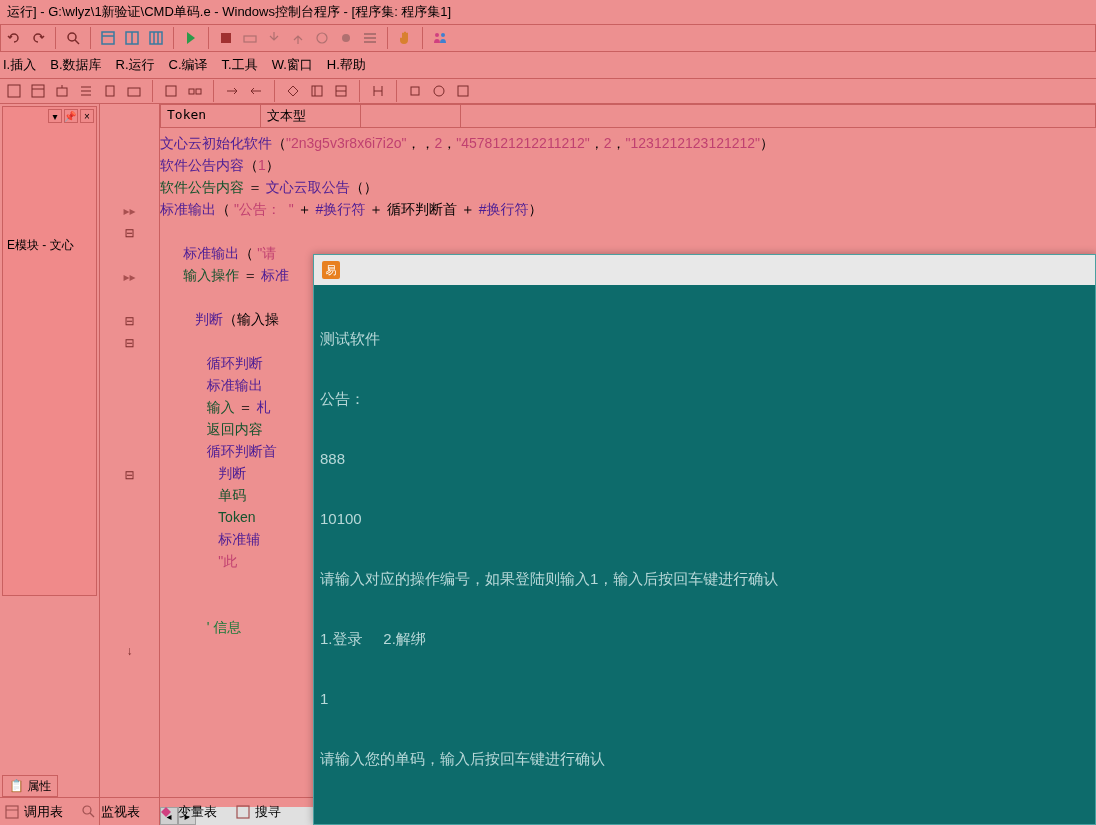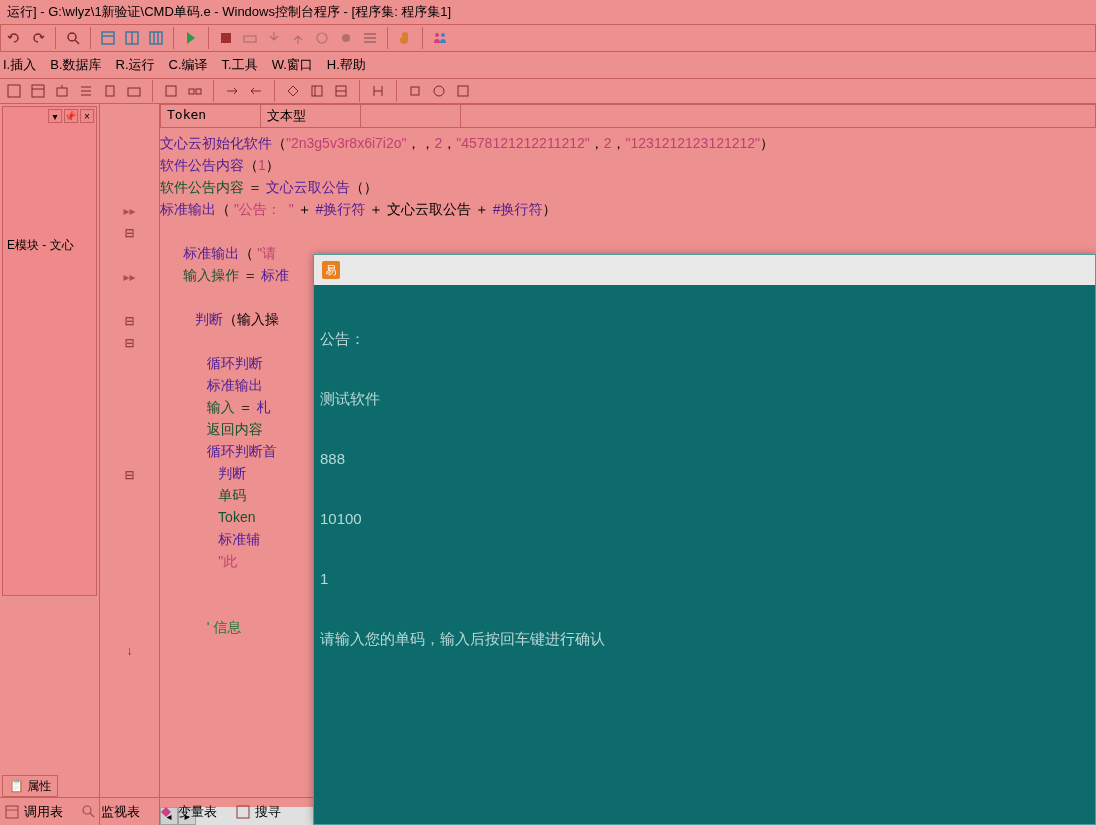--- a/index.html
+++ b/index.html
@@ -298,21 +298,21 @@
     <div class="varrow">
       <div class="cell name">Token</div>
       <div class="cell type">文本型</div>
       <div class="cell" style="width:100px;"></div>
       <div class="cell" style="flex:1;border-right:none;"></div>
     </div>
     <div class="code">
       <div class="ln"><span class="kw">文心云初始化软件</span><span class="op">（</span><span class="str">"2n3g5v3r8x6i7i2o"</span><span class="op">，，</span><span class="num">2</span><span class="op">，</span><span class="str">"4578121212211212"</span><span class="op">，</span><span class="num">2</span><span class="op">，</span><span class="str">"1231212123121212"</span><span class="op">）</span></div>
       <div class="ln"><span class="kw">软件公告内容</span><span class="op">（</span><span class="num">1</span><span class="op">）</span></div>
       <div class="ln"><span class="var">软件公告内容 </span><span class="op">＝</span><span class="kw"> 文心云取公告</span><span class="op">（）</span></div>
-      <div class="ln"><span class="kw">标准输出</span><span class="op">（ </span><span class="str">"公告：  "</span><span class="op"> ＋ </span><span class="kw">#换行符</span><span class="op"> ＋ 文心云取公告 ＋ </span><span class="kw">#换行符</span><span class="op">）</span></div>
+      <div class="ln"><span class="kw">标准输出</span><span class="op">（ </span><span class="str">"公告：  "</span><span class="op"> ＋ </span><span class="kw">#换行符</span><span class="op"> ＋ 循环判断首 ＋ </span><span class="kw">#换行符</span><span class="op">）</span></div>
       <div class="ln"> </div>
       <div class="ln">      <span class="kw">标准输出</span><span class="op">（ </span><span class="str">"请</span></div>
       <div class="ln">      <span class="var">输入操作 </span><span class="op">＝</span><span class="kw"> 标准</span></div>
       <div class="ln"> </div>
       <div class="ln">         <span class="kw">判断</span><span class="op">（输入操</span></div>
       <div class="ln"> </div>
       <div class="ln">            <span class="kw">循环判断</span></div>
       <div class="ln">            <span class="kw">标准输出</span></div>
       <div class="ln">            <span class="var">输入 </span><span class="op">＝</span><span class="kw"> 札</span></div>
       <div class="ln">            <span class="var">返回内容</span></div>
@@ -360,22 +360,24 @@
       </svg>
       <span>搜寻</span>
     </div>
 </div>
 
 <div class="console">
   <div class="ctitle">
     <div class="cicon">易</div>
   </div>
   <div class="cbody">
+    <div>测试软件</div>
     <div>公告：</div>
-    <div>测试软件</div>
     <div>888</div>
     <div>10100</div>
+    <div>请输入对应的操作编号，如果登陆则输入1，输入后按回车键进行确认</div>
+    <div>1.登录     2.解绑</div>
     <div>1</div>
     <div>请输入您的单码，输入后按回车键进行确认</div>
     
     
   </div>
 </div>
 
 </body></html>

